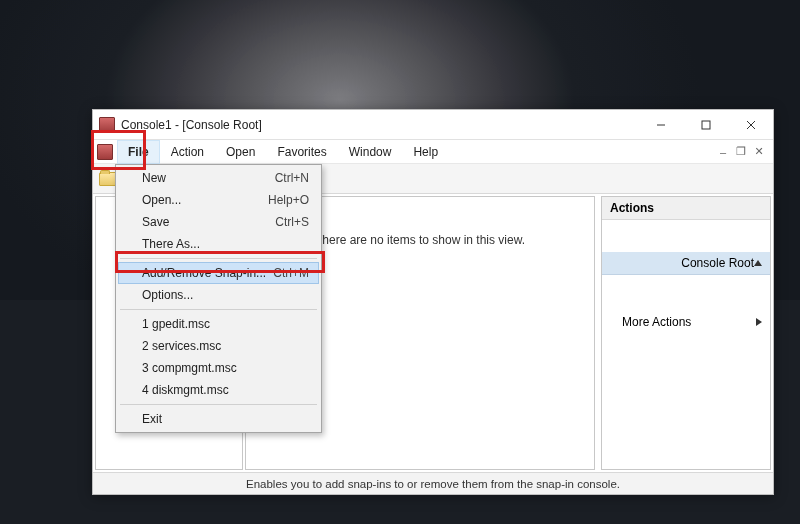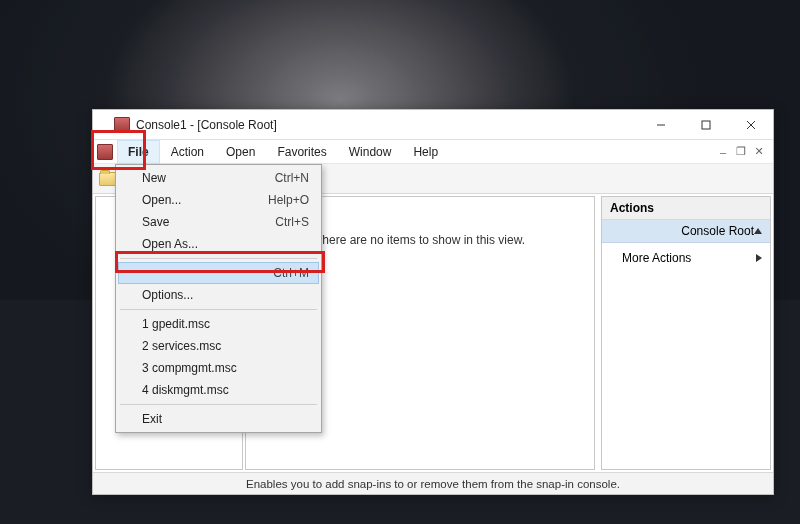--- a/index.html
+++ b/index.html
@@ -31,21 +31,21 @@
     background: #fff;
     border: 1px solid #bfbfbf;
     box-shadow: 0 2px 12px rgba(0,0,0,0.35);
     display: flex;
     flex-direction: column;
   }
   .titlebar {
     height: 30px;
     display: flex;
     align-items: center;
-    padding-left: 21px;
+    padding-left: 6px;
     border-bottom: 1px solid #e1e1e1;
   }
   .titlebar .app-icon {
     width: 16px; height: 16px;
     margin-right: 6px;
     background: linear-gradient(#d46a6a,#a03c3c);
     border: 1px solid #7a2e2e;
     border-radius: 1px;
   }
   .titlebar .title {
@@ -147,20 +147,21 @@
     font-size: 12px;
     color: #333;
   }
   .actions-pane {
     width: 170px;
     border: 1px solid #c7c7c7;
     margin: 2px 2px 2px 5px;
     background: #fff;
     display: flex;
     flex-direction: column;
+    gap: 32px;
   }
   .actions-header {
     background: #f0f0f0;
     border-bottom: 1px solid #d8d8d8;
     font-weight: 600;
     font-size: 12px;
     padding: 4px 8px;
   }
   .actions-sub {
     background: #d6e5f3;
@@ -296,24 +297,25 @@
       </div>
       <div class="dd-item">
         <span>Open...</span>
         <span class="dd-shortcut">Help+O</span>
       </div>
       <div class="dd-item">
         <span>Save</span>
         <span class="dd-shortcut">Ctrl+S</span>
       </div>
       <div class="dd-item">
-        <span>Open As...</span>
+        <span>There As...</span>
       </div>
       <div class="dd-sep"></div>
       <div class="dd-item highlight">
+        <span>Add/Remove Snap-in...</span>
         <span class="dd-shortcut">Ctrl+M</span>
       </div>
       <div class="dd-item">
         <span>Options...</span>
       </div>
       <div class="dd-sep"></div>
       <div class="dd-item">1 gpedit.msc</div>
       <div class="dd-item">2 services.msc</div>
       <div class="dd-item">3 compmgmt.msc</div>
       <div class="dd-item">4 diskmgmt.msc</div>

